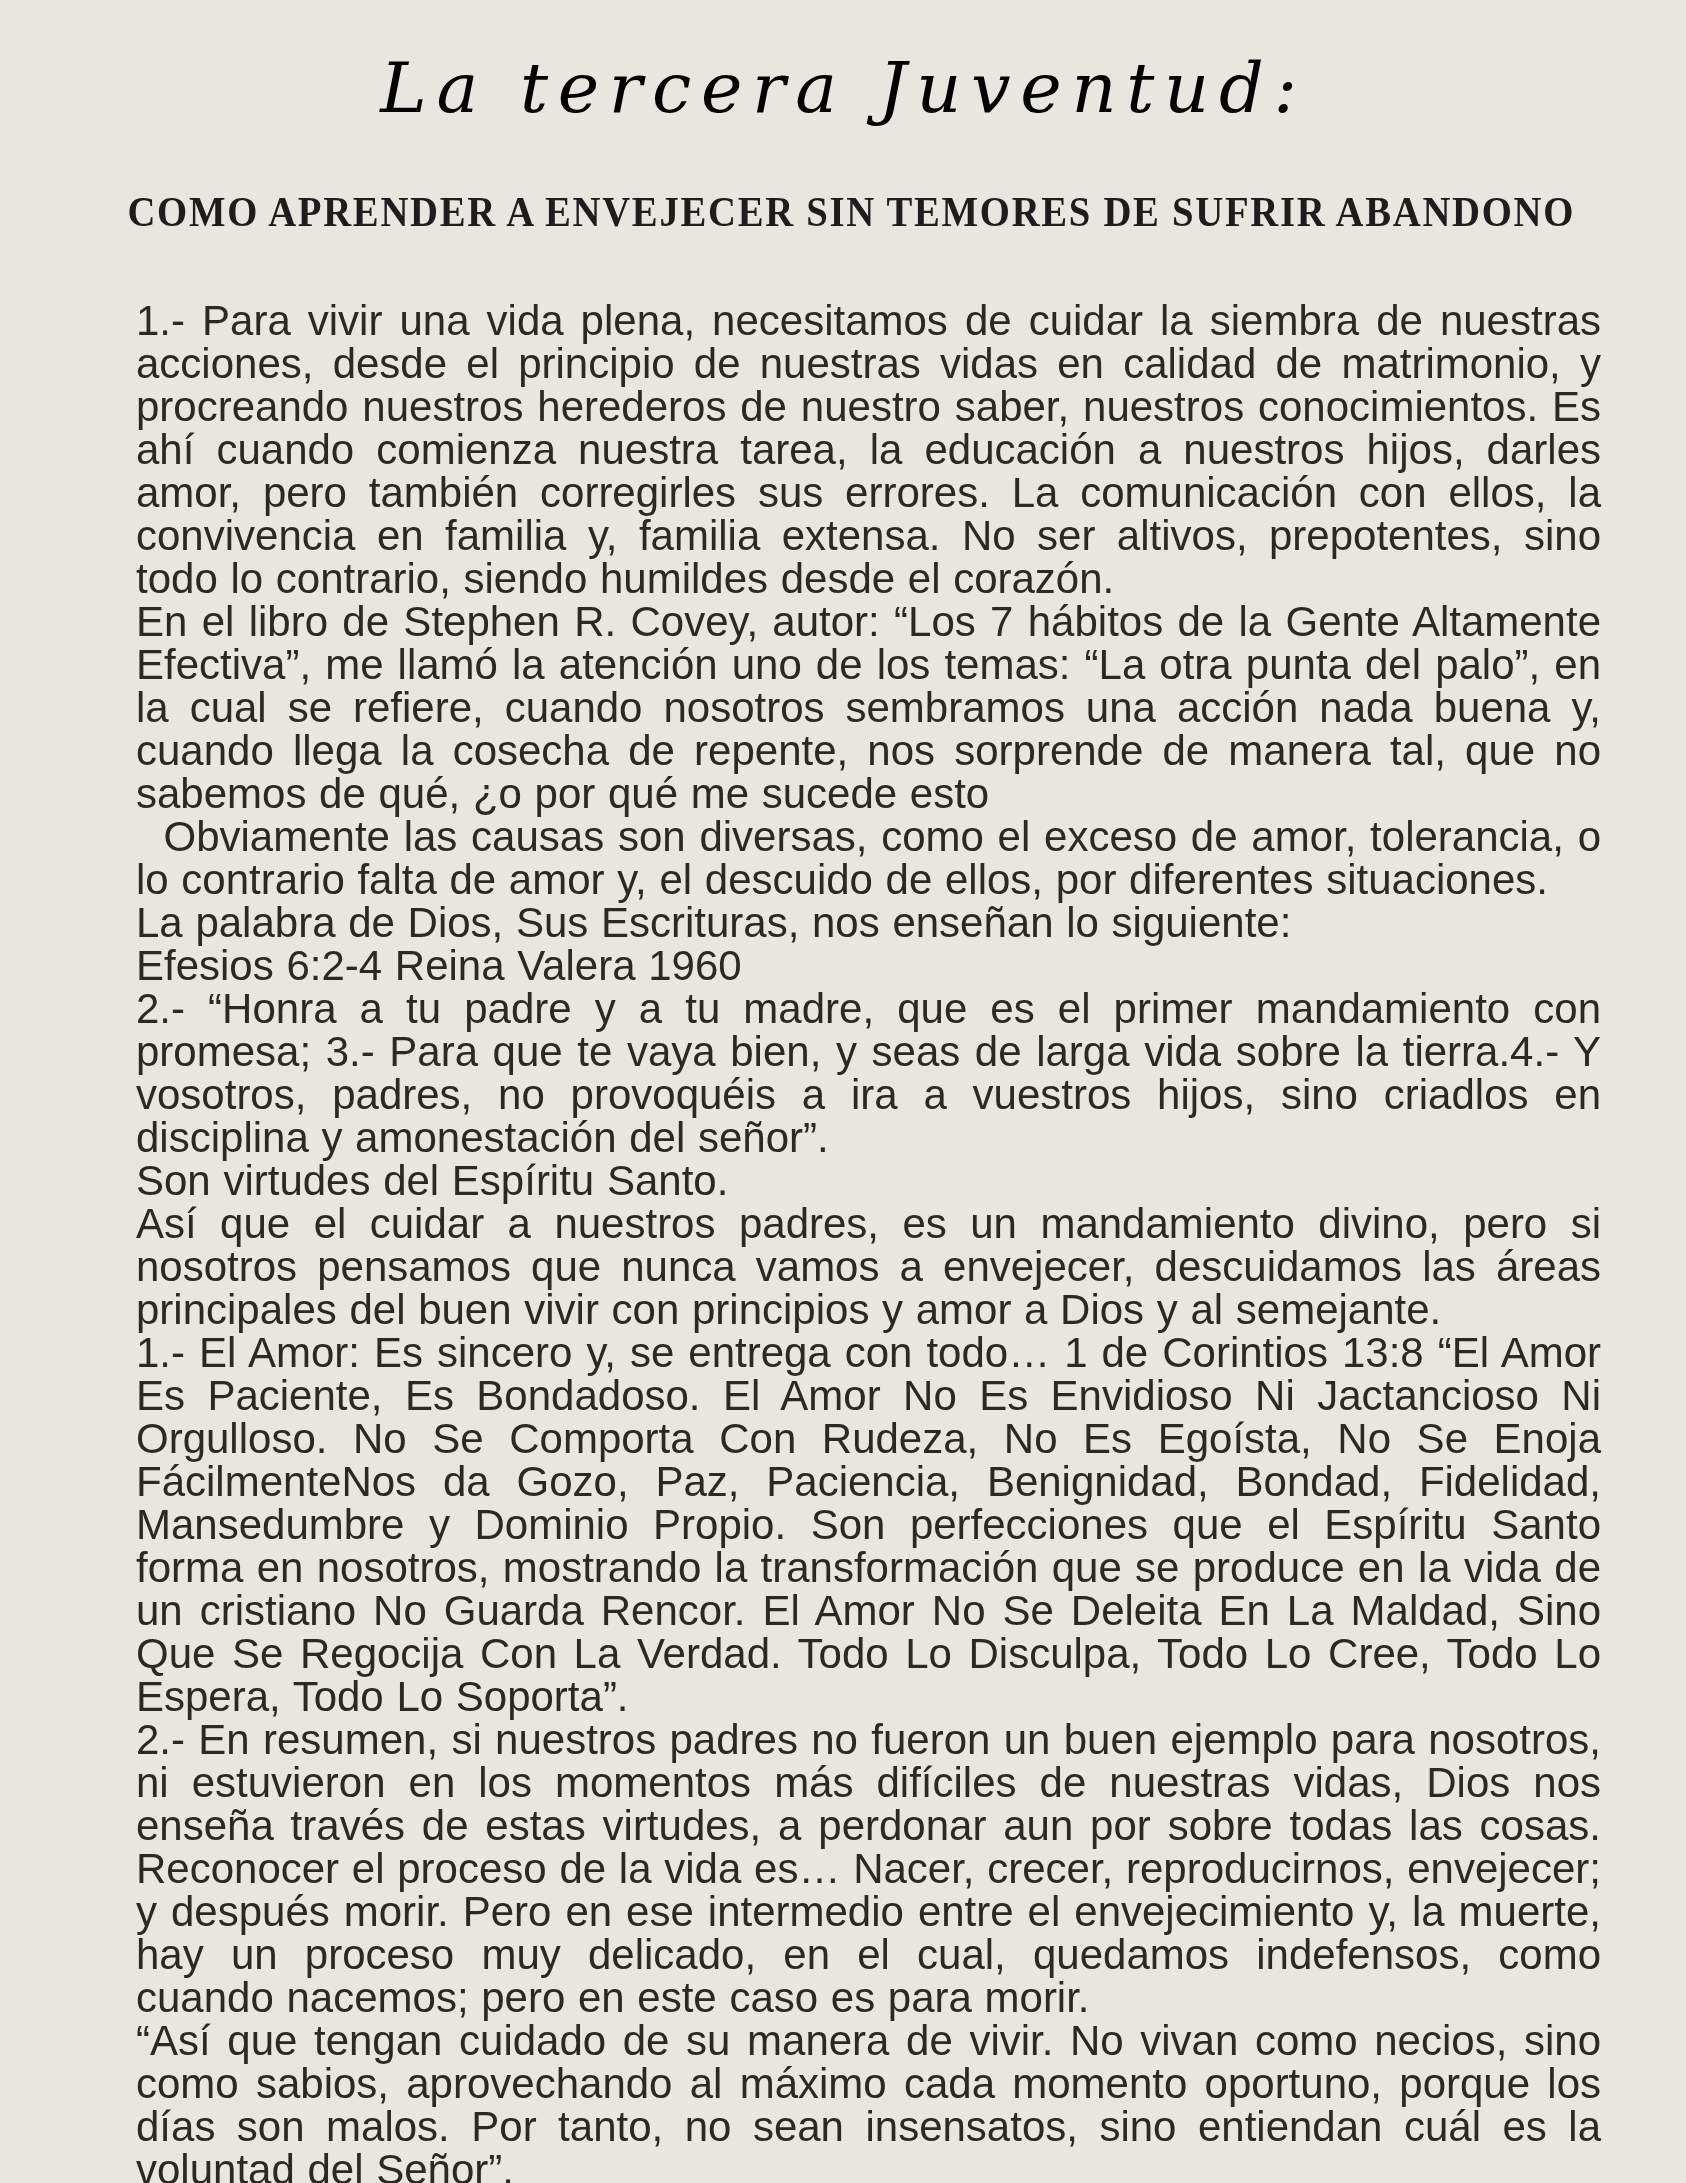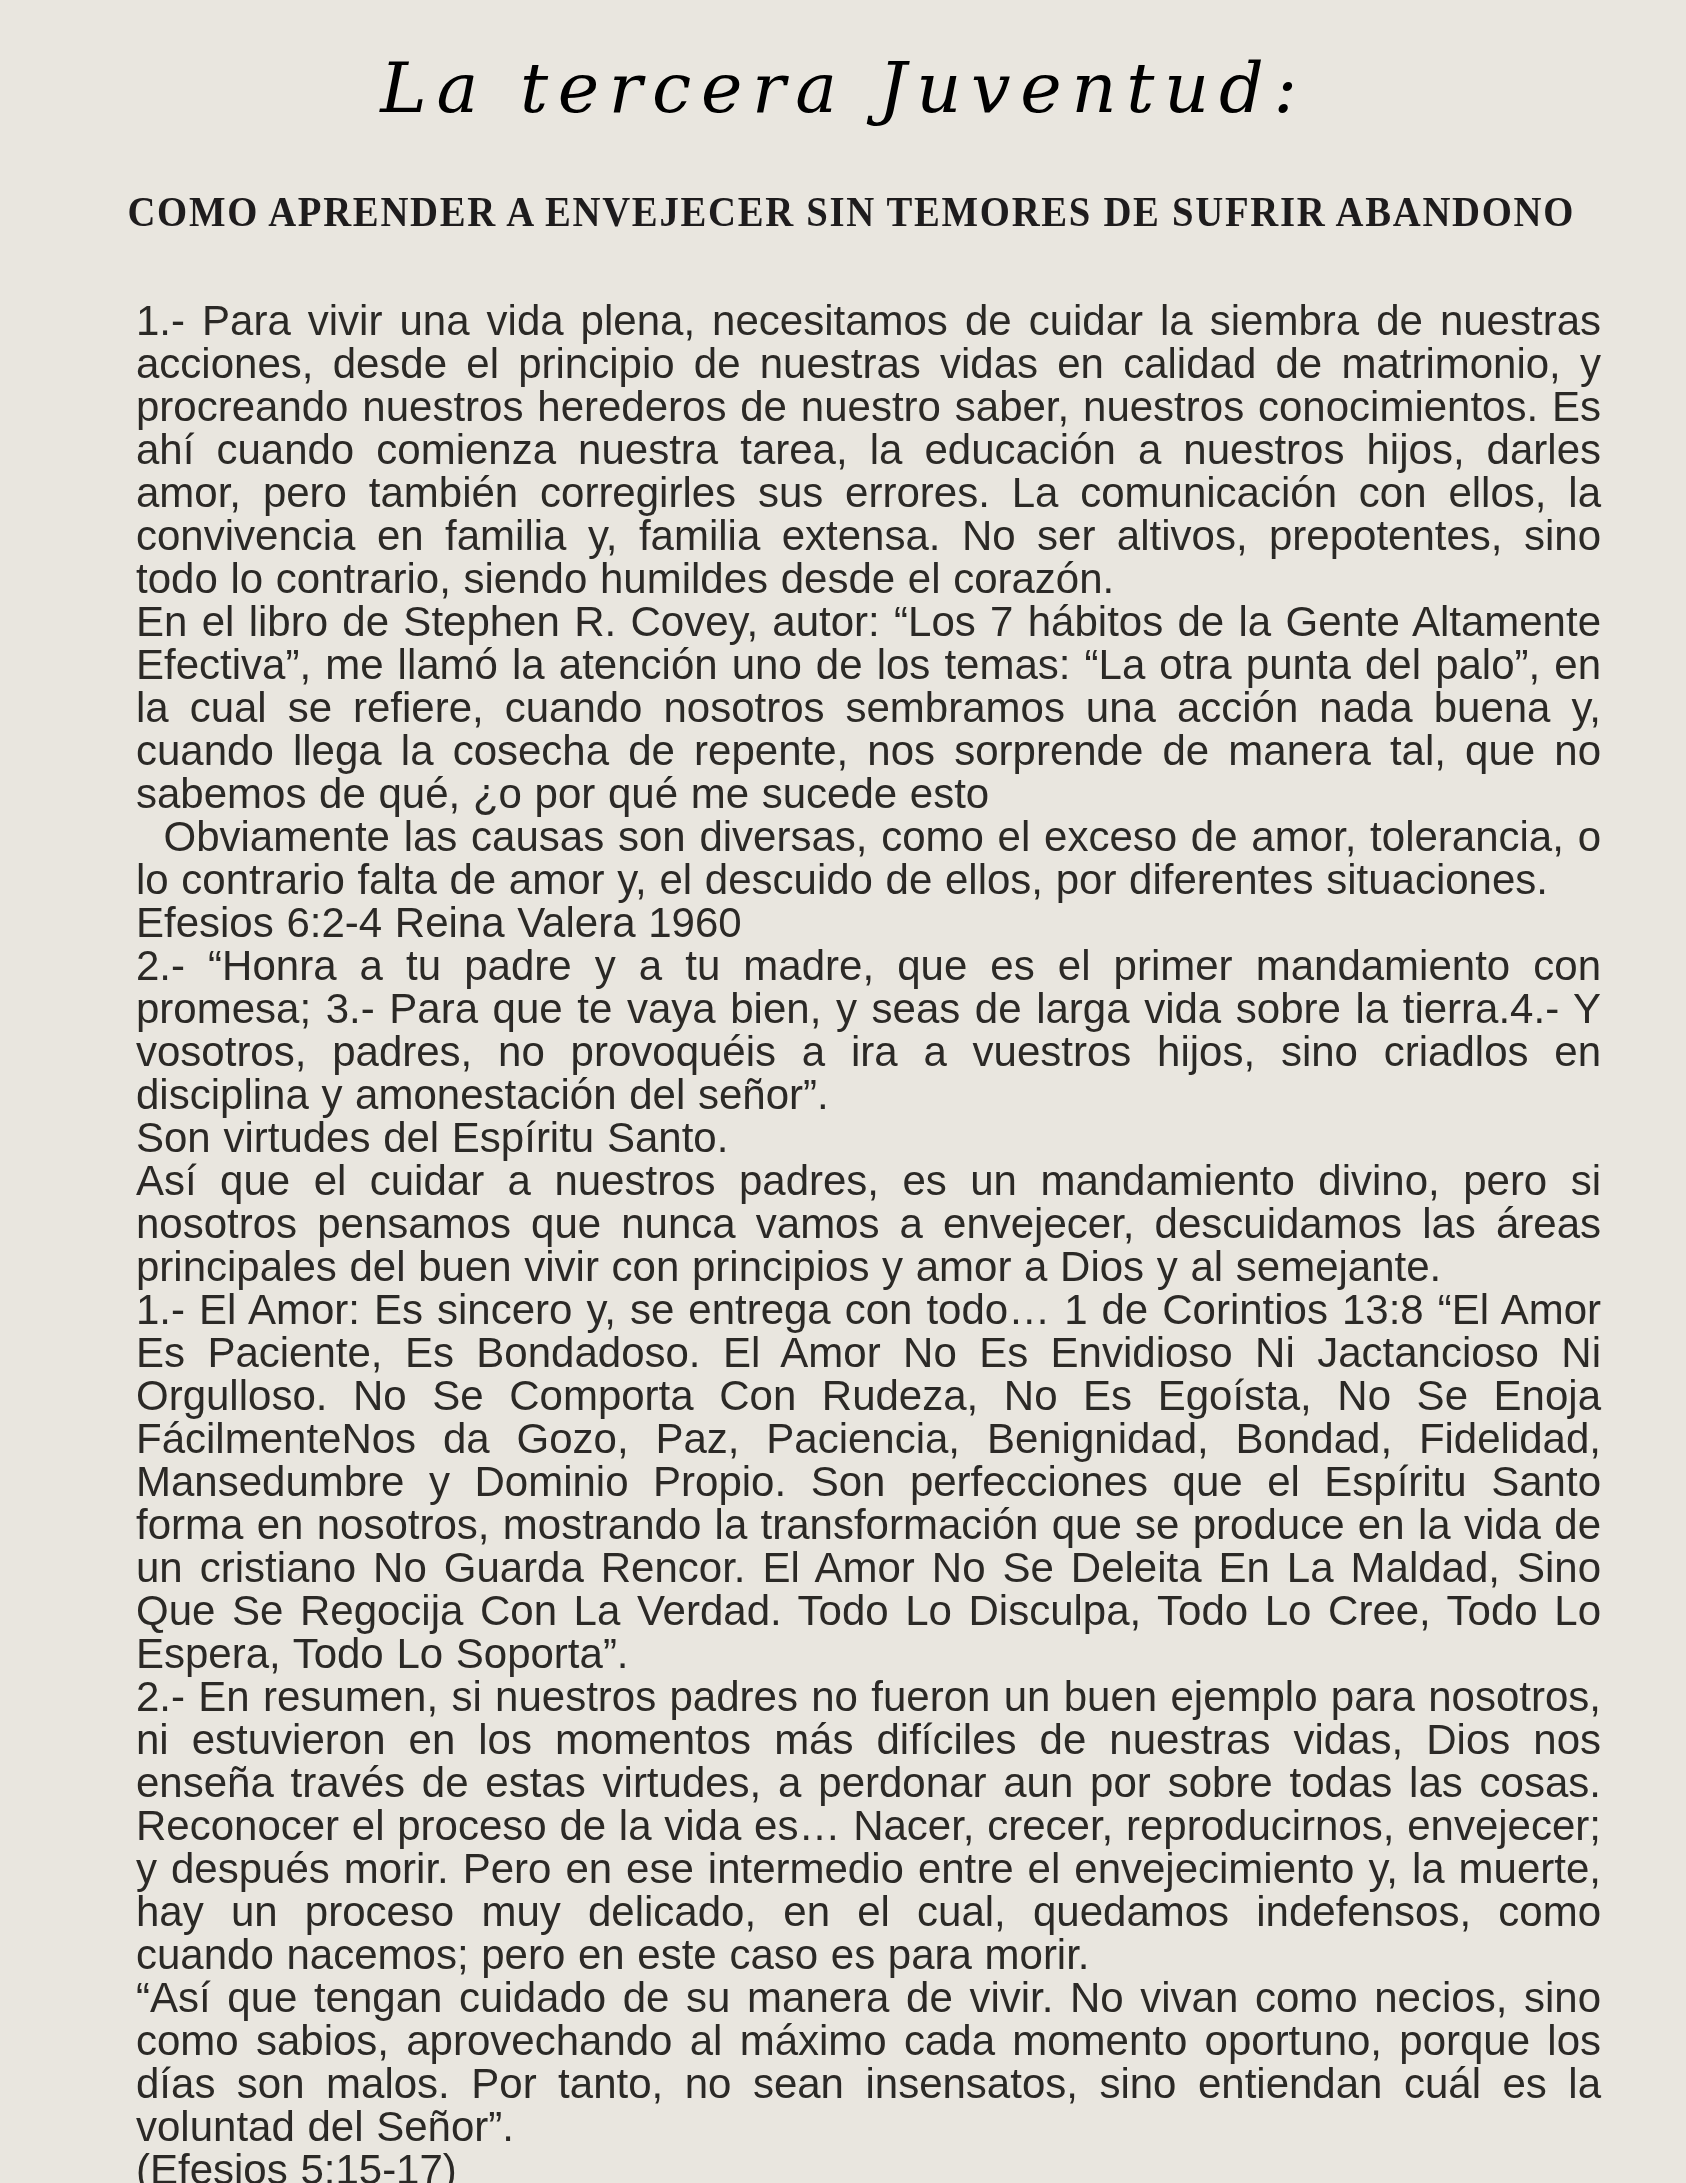--- a/index.html
+++ b/index.html
@@ -76,20 +76,21 @@
   <h1 class="title">La tercera Juventud:</h1>
 
   <h2 class="subtitle">
     <span class="subtitle-text">COMO APRENDER A ENVEJECER SIN TEMORES DE SUFRIR ABANDONO</span>
   </h2>
 
   <div class="content">
       <p class="para">1.- Para vivir una vida plena, necesitamos de cuidar la siembra de nuestras acciones, desde el principio de nuestras vidas en calidad de matrimonio, y procreando nuestros herederos de nuestro saber, nuestros conocimientos. Es ahí cuando comienza nuestra tarea, la educación a nuestros hijos, darles amor, pero también corregirles sus errores. La comunicación con ellos, la convivencia en familia y, familia extensa. No ser altivos, prepotentes, sino todo lo contrario, siendo humildes desde el corazón.</p>
       <p class="para">En el libro de Stephen R. Covey, autor: “Los 7 hábitos de la Gente Altamente Efectiva”, me llamó la atención uno de los temas: “La otra punta del palo”, en la cual se refiere, cuando nosotros sembramos una acción nada buena y, cuando llega la cosecha de repente, nos sorprende de manera tal, que no sabemos de qué, ¿o por qué me sucede esto</p>
       <p class="para">&nbsp;&nbsp;Obviamente las causas son diversas, como el exceso de amor, tolerancia, o lo contrario falta de amor y, el descuido de ellos, por diferentes situaciones.</p>
+      <p class="para">La palabra de Dios, Sus Escrituras, nos enseñan lo siguiente:</p>
       <p class="para">Efesios 6:2-4 Reina Valera 1960</p>
       <p class="para">2.- “Honra a tu padre y a tu madre, que es el primer mandamiento con promesa; 3.- Para que te vaya bien, y seas de larga vida sobre la tierra.4.- Y vosotros, padres, no provoquéis a ira a vuestros hijos, sino criadlos en disciplina y amonestación del señor”.</p>
       <p class="para">Son virtudes del Espíritu Santo.</p>
       <p class="para">Así que el cuidar a nuestros padres, es un mandamiento divino, pero si nosotros pensamos que nunca vamos a envejecer, descuidamos las áreas principales del buen vivir con principios y amor a Dios y al semejante.</p>
       <p class="para">1.- El Amor: Es sincero y, se entrega con todo… 1 de Corintios 13:8 “El Amor Es Paciente, Es Bondadoso. El Amor No Es Envidioso Ni Jactancioso Ni Orgulloso. No Se Comporta Con Rudeza, No Es Egoísta, No Se Enoja FácilmenteNos da Gozo, Paz, Paciencia, Benignidad, Bondad, Fidelidad, Mansedumbre y Dominio Propio. Son perfecciones que el Espíritu Santo forma en nosotros, mostrando la transformación que se produce en la vida de un cristiano No Guarda Rencor. El Amor No Se Deleita En La Maldad, Sino Que Se Regocija Con La Verdad. Todo Lo Disculpa, Todo Lo Cree, Todo Lo Espera, Todo Lo Soporta”.</p>
       <p class="para">2.- En resumen, si nuestros padres no fueron un buen ejemplo para nosotros, ni estuvieron en los momentos más difíciles de nuestras vidas, Dios nos enseña través de estas virtudes, a perdonar aun por sobre todas las cosas. Reconocer el proceso de la vida es… Nacer, crecer, reproducirnos, envejecer; y después morir. Pero en ese intermedio entre el envejecimiento y, la muerte, hay un proceso muy delicado, en el cual, quedamos indefensos, como cuando nacemos; pero en este caso es para morir.</p>
       <p class="para">“Así que tengan cuidado de su manera de vivir. No vivan como necios, sino como sabios, aprovechando al máximo cada momento oportuno, porque los días son malos. Por tanto, no sean insensatos, sino entiendan cuál es la voluntad del Señor”.</p>
       <p class="para">(Efesios 5:15-17)</p>
     </div>
 

